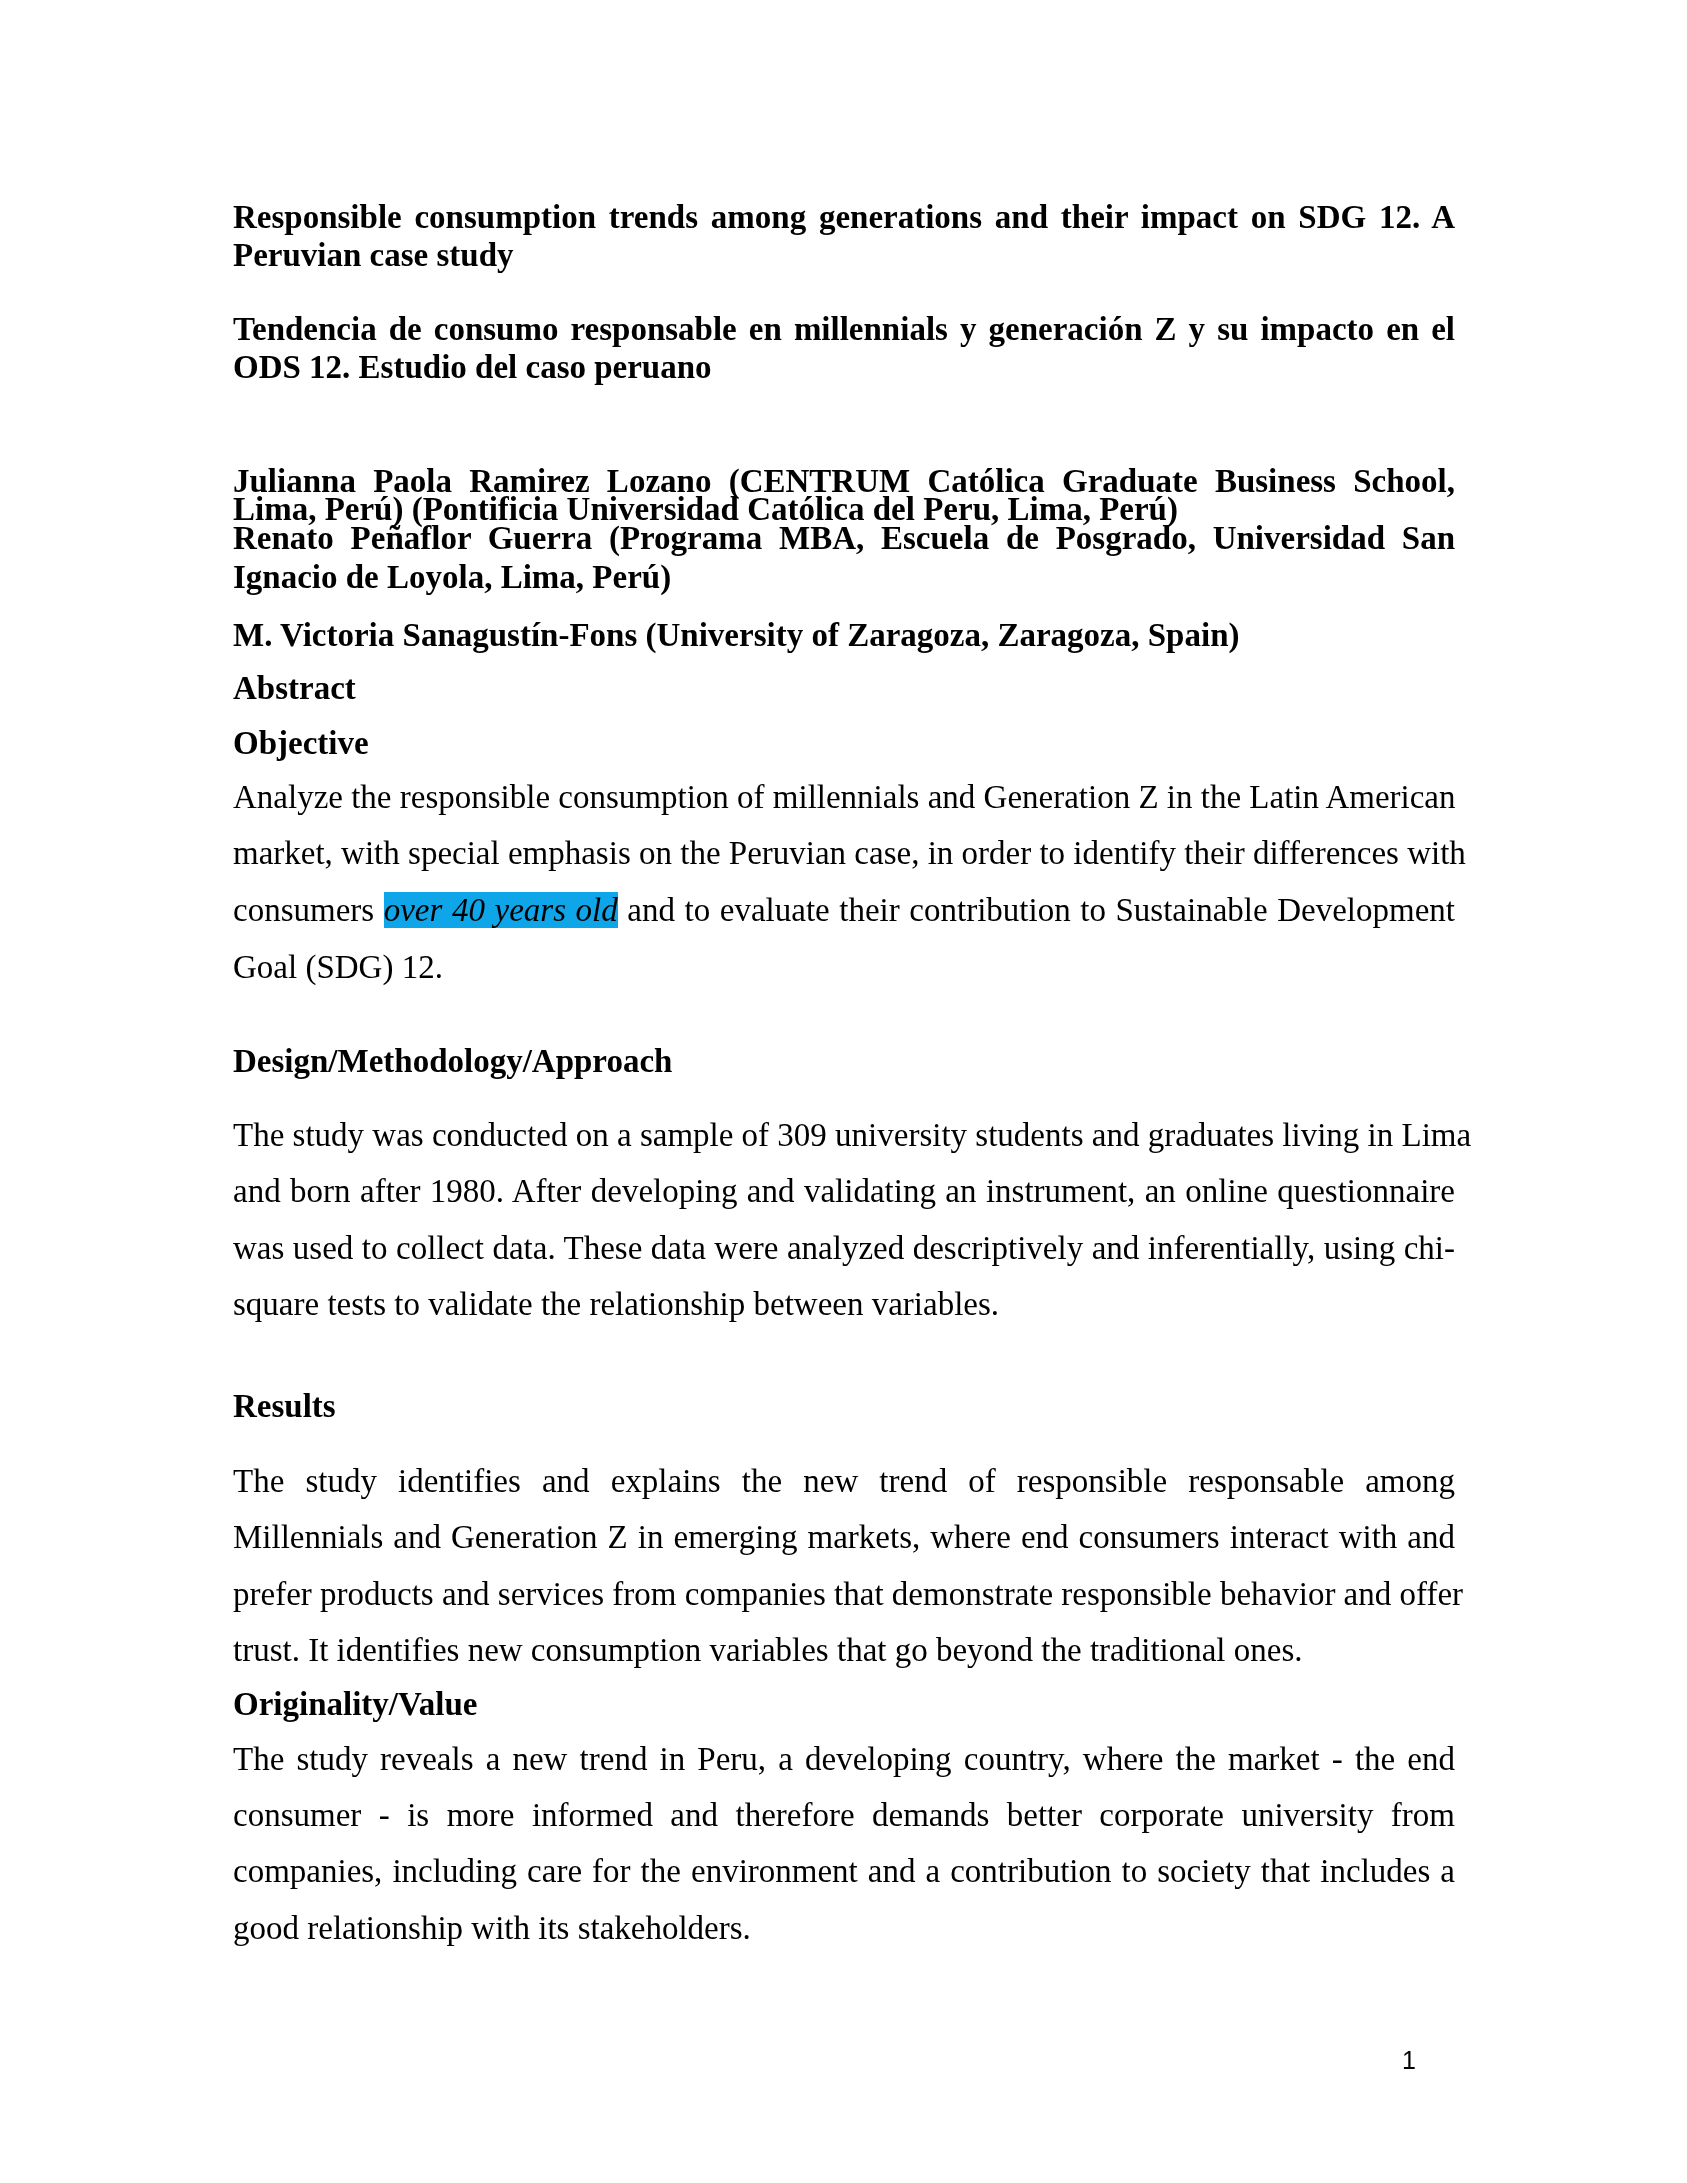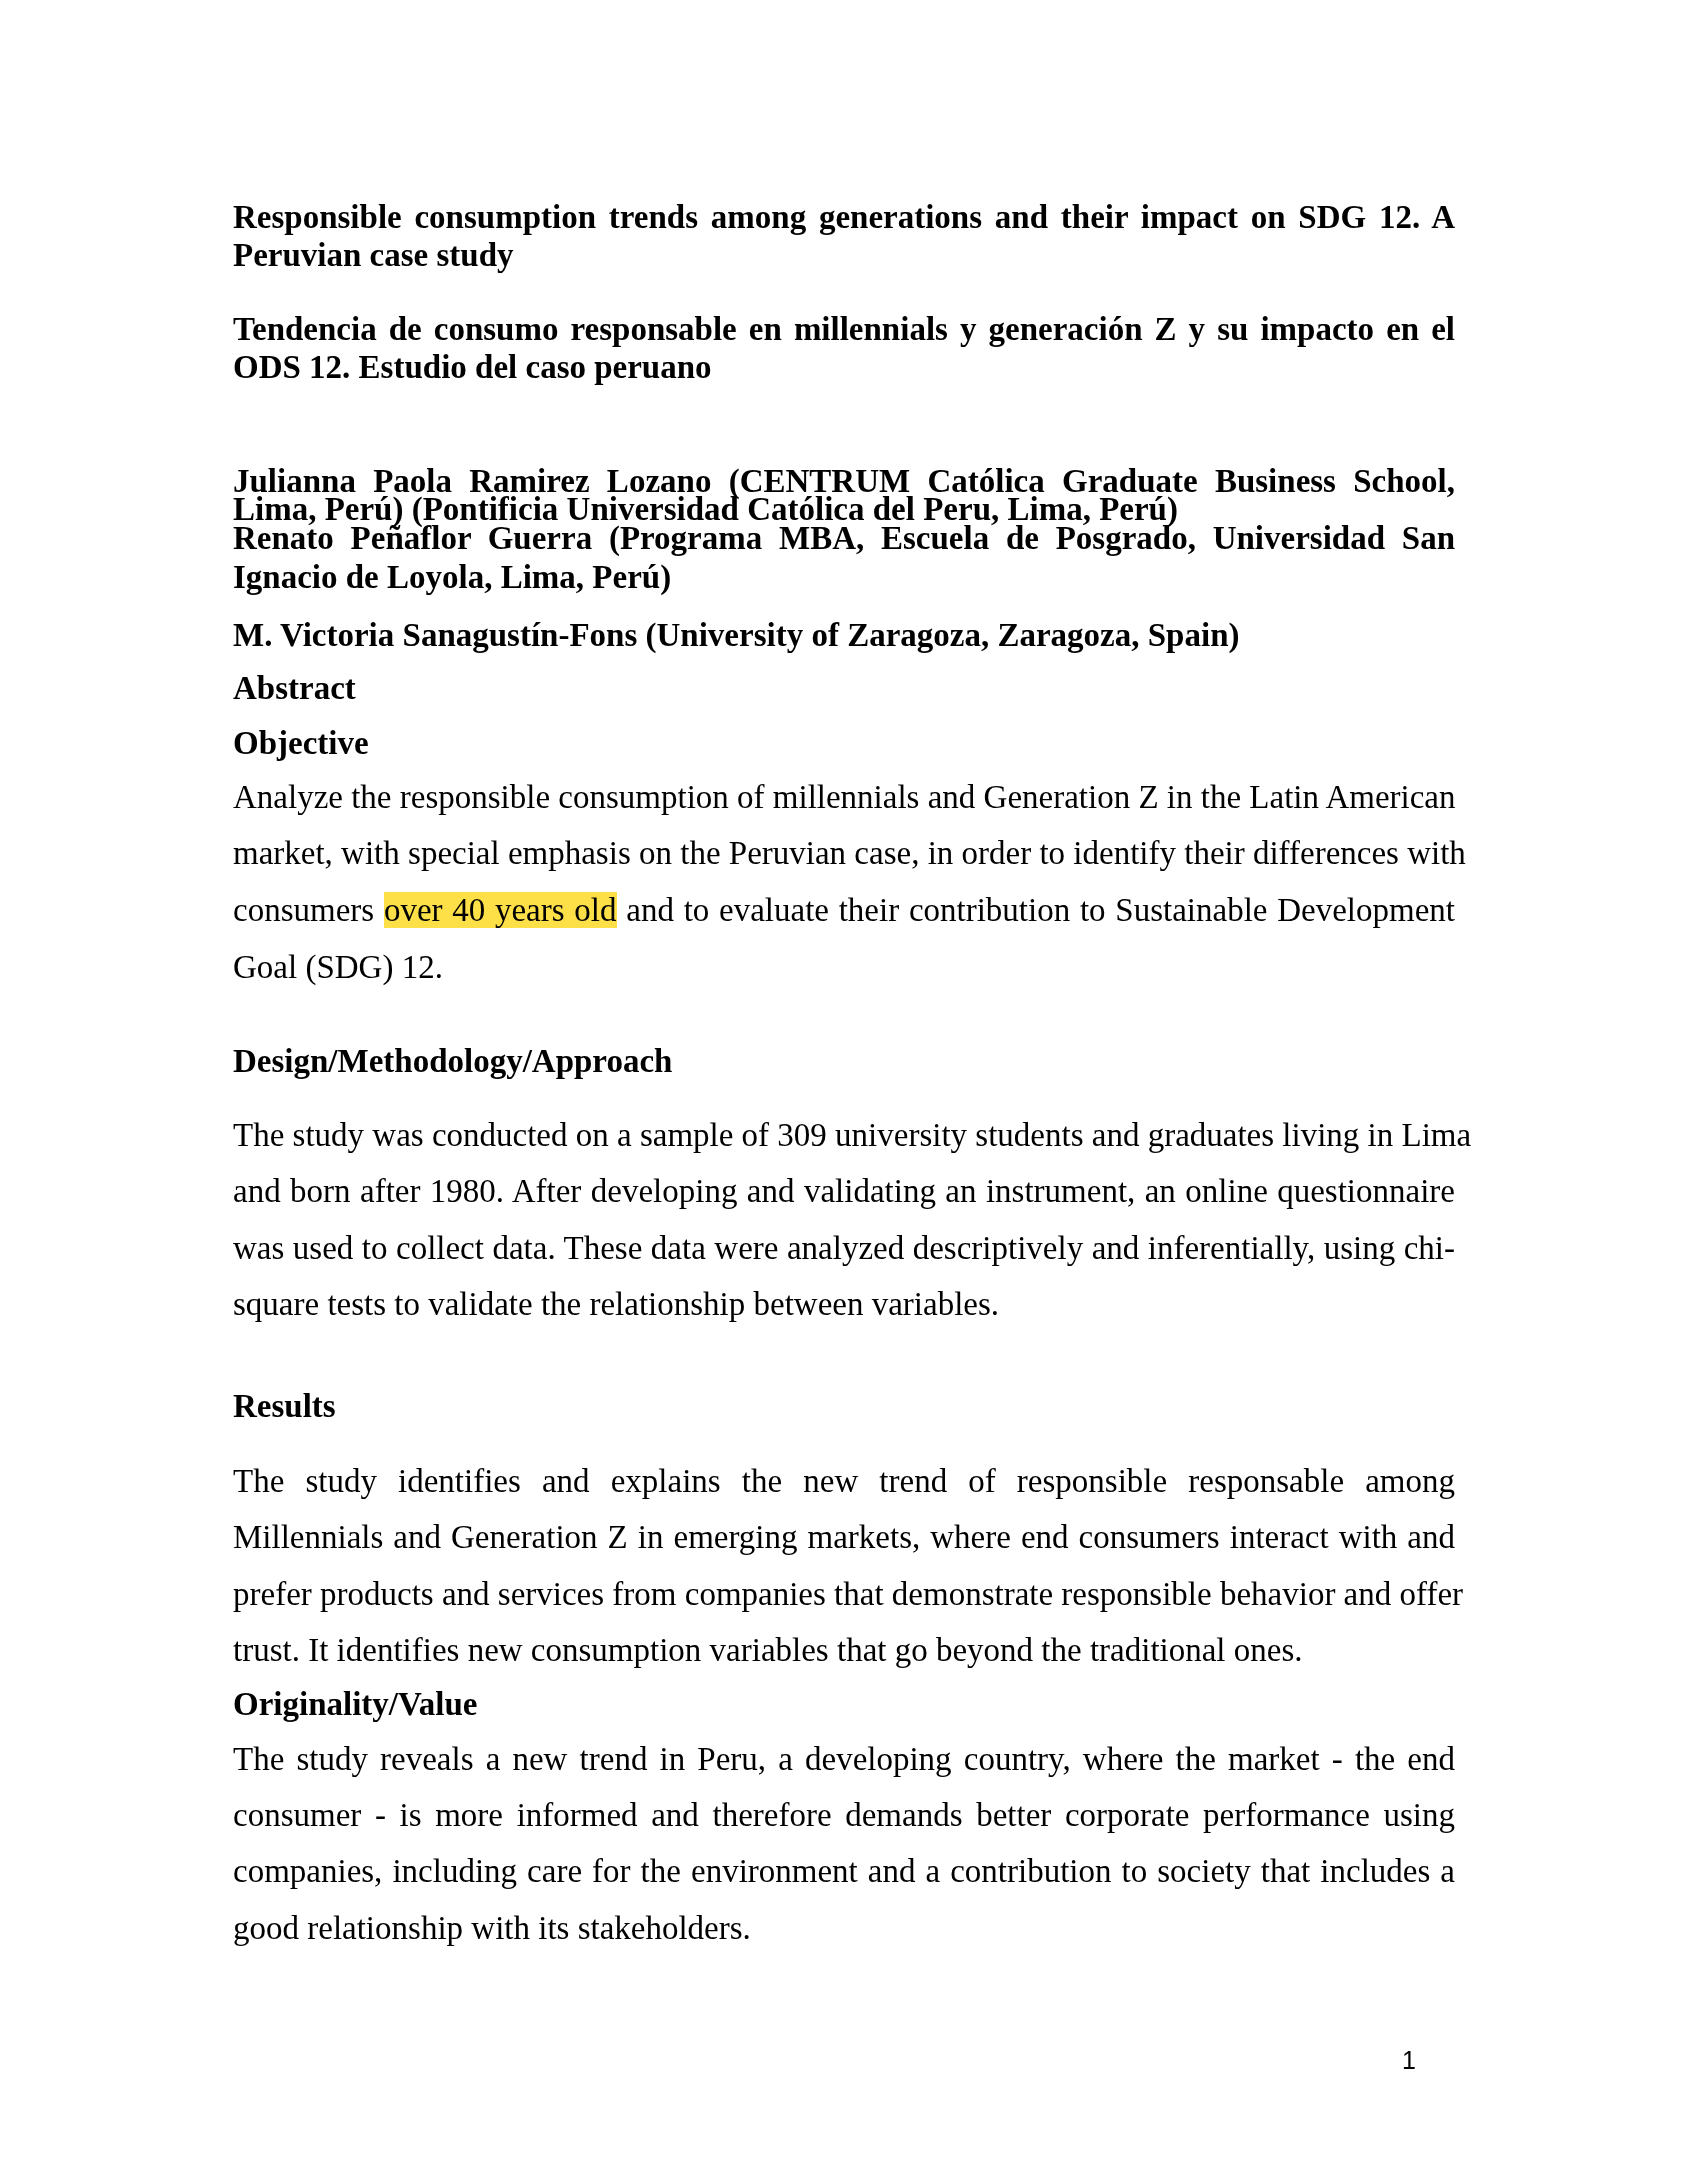--- a/index.html
+++ b/index.html
@@ -5,21 +5,21 @@
   html, body { margin: 0; padding: 0; background: #ffffff; }
   body {
     width: 1688px; height: 2183px; position: relative; overflow: hidden;
     font-family: "Liberation Serif", "DejaVu Serif", serif;
     color: #000;
   }
   .page { position: absolute; left: 233px; top: 0; width: 1222px; }
   .bold { font-weight: bold; }
   .line { position: absolute; left: 0; width: 1222px; font-size: 33px; line-height: 37px; white-space: nowrap; }
   .just { text-align: justify; text-align-last: justify; }
-  .hl { background: #fde047; }
+  .hl { background: #0ea5e9; font-style: italic; }
   .pagenum {
     position: absolute; left: 1402px; top: 2046px;
     font-family: "Liberation Sans", "DejaVu Sans", sans-serif; font-size: 25px;
   }
 </style>
 </head>
 <body>
 
 <div class="page">
 
@@ -52,20 +52,20 @@
   <div class="line" style="top:1286px;">square tests to validate the relationship between variables.</div>
 
   <div class="line bold" style="top:1388px;">Results</div>
   <div class="line just" style="top:1463px;">The study identifies and explains the new trend of responsible responsable among</div>
   <div class="line just" style="top:1519px;">Millennials and Generation Z in emerging markets, where end consumers interact with and</div>
   <div class="line just" style="top:1576px;">prefer products and services from companies that demonstrate responsible behavior and offer</div>
   <div class="line" style="top:1632px;">trust. It identifies new consumption variables that go beyond the traditional ones.</div>
 
   <div class="line bold" style="top:1686px;">Originality/Value</div>
   <div class="line just" style="top:1741px;">The study reveals a new trend in Peru, a developing country, where the market - the end</div>
-  <div class="line just" style="top:1797px;">consumer - is more informed and therefore demands better corporate performance using</div>
+  <div class="line just" style="top:1797px;">consumer - is more informed and therefore demands better corporate university from</div>
   <div class="line just" style="top:1853px;">companies, including care for the environment and a contribution to society that includes a</div>
   <div class="line" style="top:1910px;">good relationship with its stakeholders.</div>
 
 </div>
 
 <div class="pagenum">1</div>
 
 
 </body></html>

